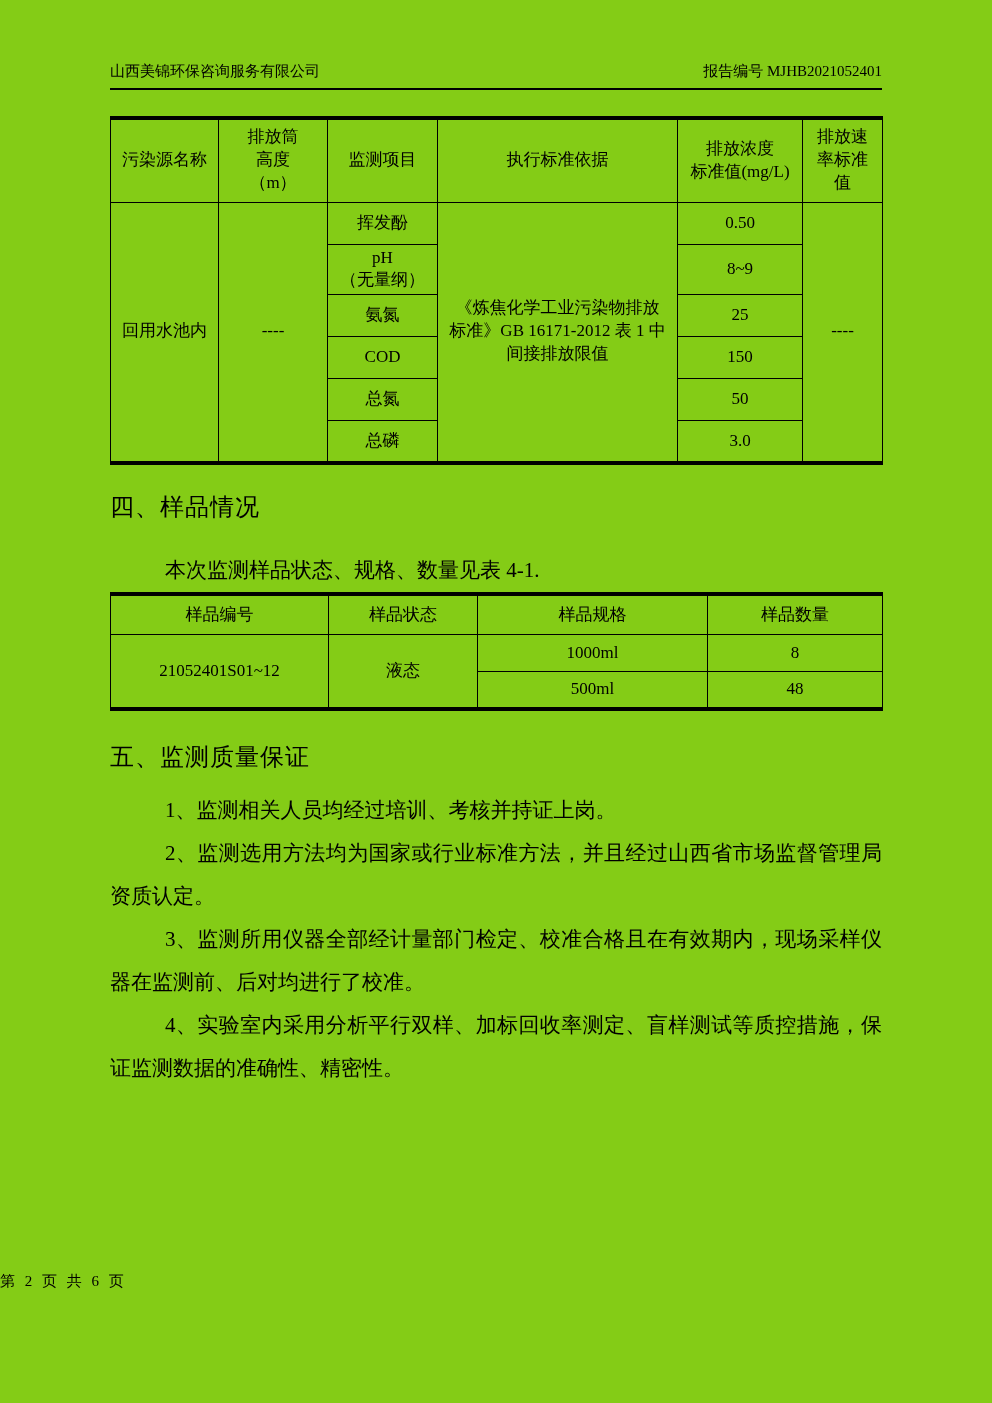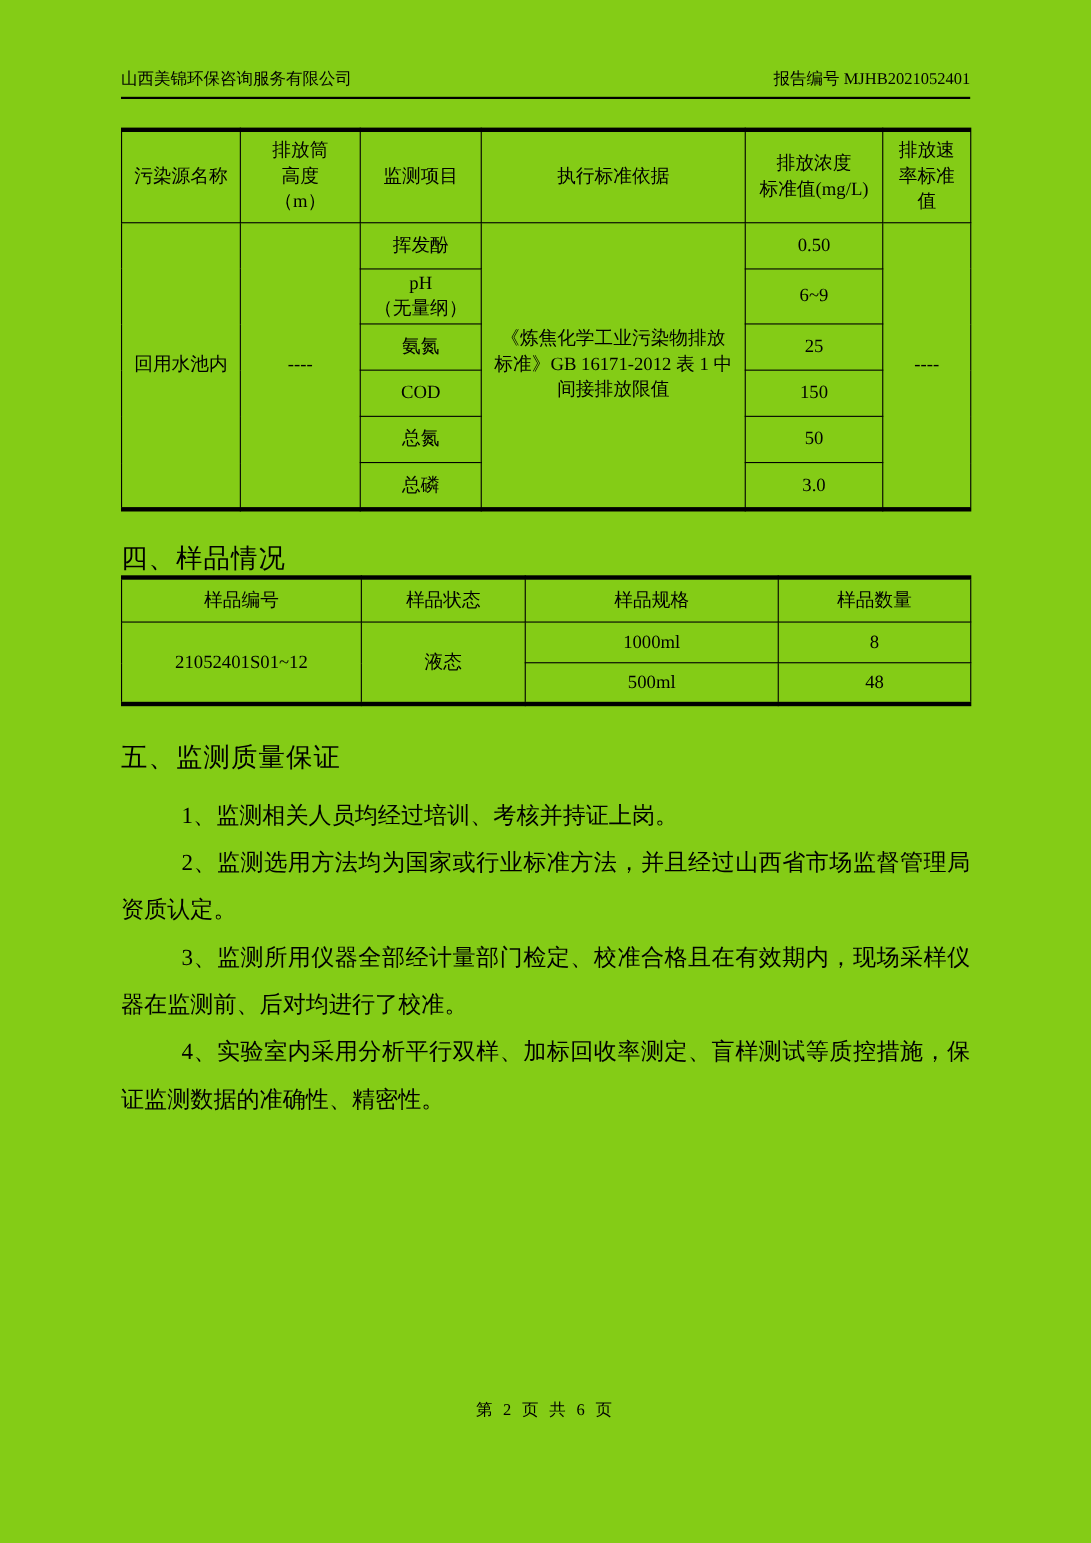--- a/index.html
+++ b/index.html
@@ -71,21 +71,20 @@
     font-size: 18px;
   }
   .table-caption .cap-label { font-weight: bold; margin-right: 34px; }
 
   
   .doc-footer {
     position: absolute;
     left: 0;
     top: 1272px;
     width: 100%;
-    text-align: center;
     font-size: 15px;
     letter-spacing: 3px;
   }
 </style>
 </head>
 <body>
 
 <div class="page">
   <div class="content">
 
@@ -123,21 +122,21 @@
           <td class="item-cell">挥发酚</td>
           <td rowspan="6">《炼焦化学工业污染物排放
 标准》GB 16171-2012 表 1 中
 间接排放限值</td>
           <td class="item-cell">0.50</td>
           <td rowspan="6">----</td>
         </tr>
         <tr>
           <td class="item-cell">pH
 （无量纲）</td>
-          <td class="item-cell">6~9</td>
+          <td class="item-cell">8~9</td>
         </tr>
         <tr>
           <td class="item-cell">氨氮</td>
           <td class="item-cell">25</td>
         </tr>
         <tr>
           <td class="item-cell">COD</td>
           <td class="item-cell">150</td>
         </tr>
         <tr>
@@ -146,20 +145,21 @@
         </tr>
         <tr>
           <td class="item-cell">总磷</td>
           <td class="item-cell">3.0</td>
         </tr>
       </tbody>
     </table>
 
     <h2 class="section-title" id="sec4-title">四、样品情况</h2>
 
+    <p class="body-par intro">本次监测样品状态、规格、数量见表 4-1.</p>
 
 
     <table class="t2">
       <colgroup>
         <col style="width:218px">
           <col style="width:149px">
           <col style="width:230px">
           <col style="width:175px">
       </colgroup>
       <tbody>

